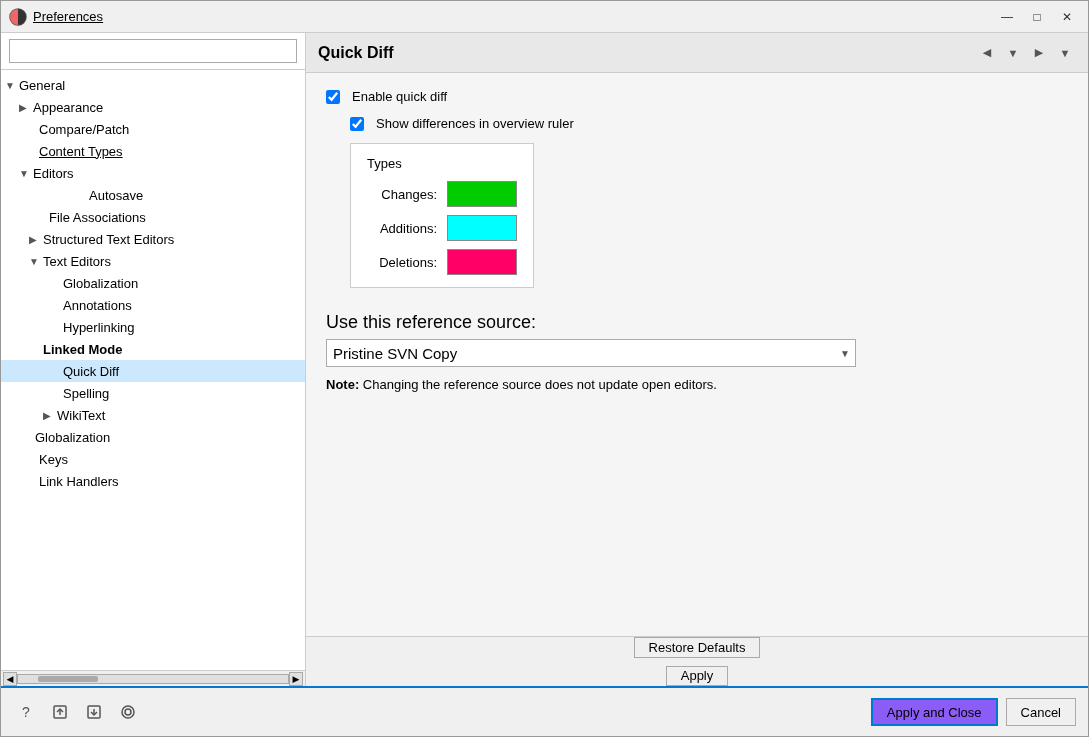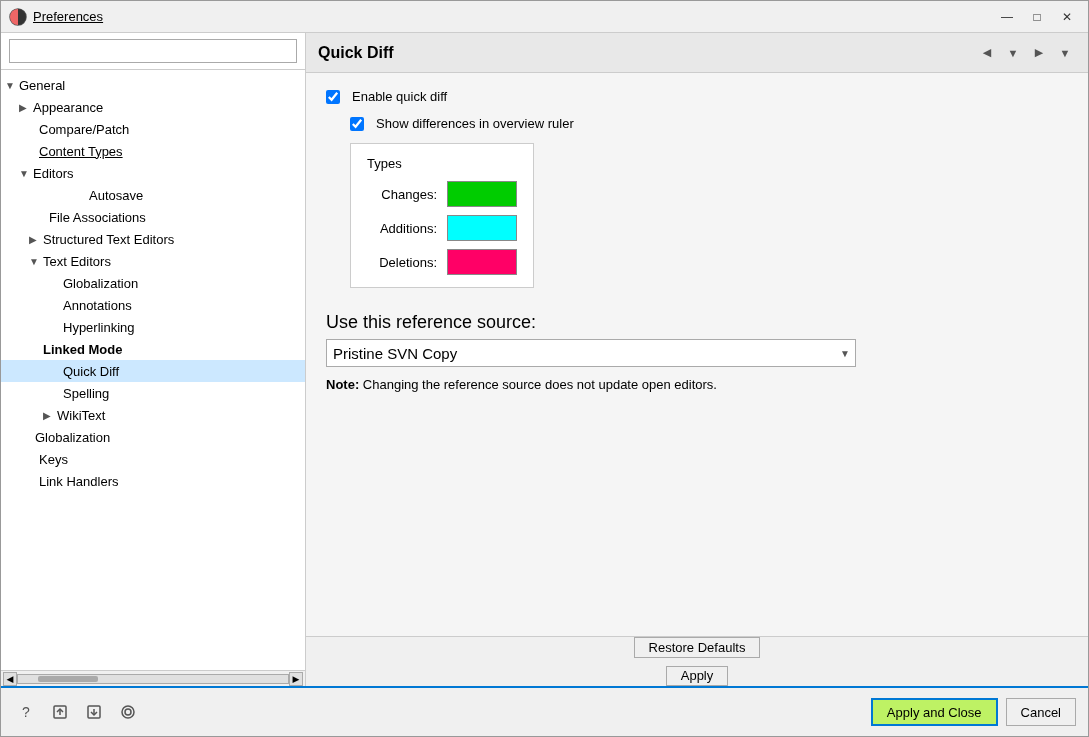--- a/index.html
+++ b/index.html
@@ -297,21 +297,21 @@
       border: 1px solid #aaa;
       background: #f0f0f0;
       font-size: 13px;
       cursor: pointer;
       display: flex;
       align-items: center;
       justify-content: center;
     }
     .btn.primary {
       border: 2px solid #0078d4;
-      background: #bef264;
+      background: #8b5cf6;
     }
     .icon-btn {
       width: 26px;
       height: 26px;
       border: none;
       background: transparent;
       cursor: pointer;
       display: flex;
       align-items: center;
       justify-content: center;

